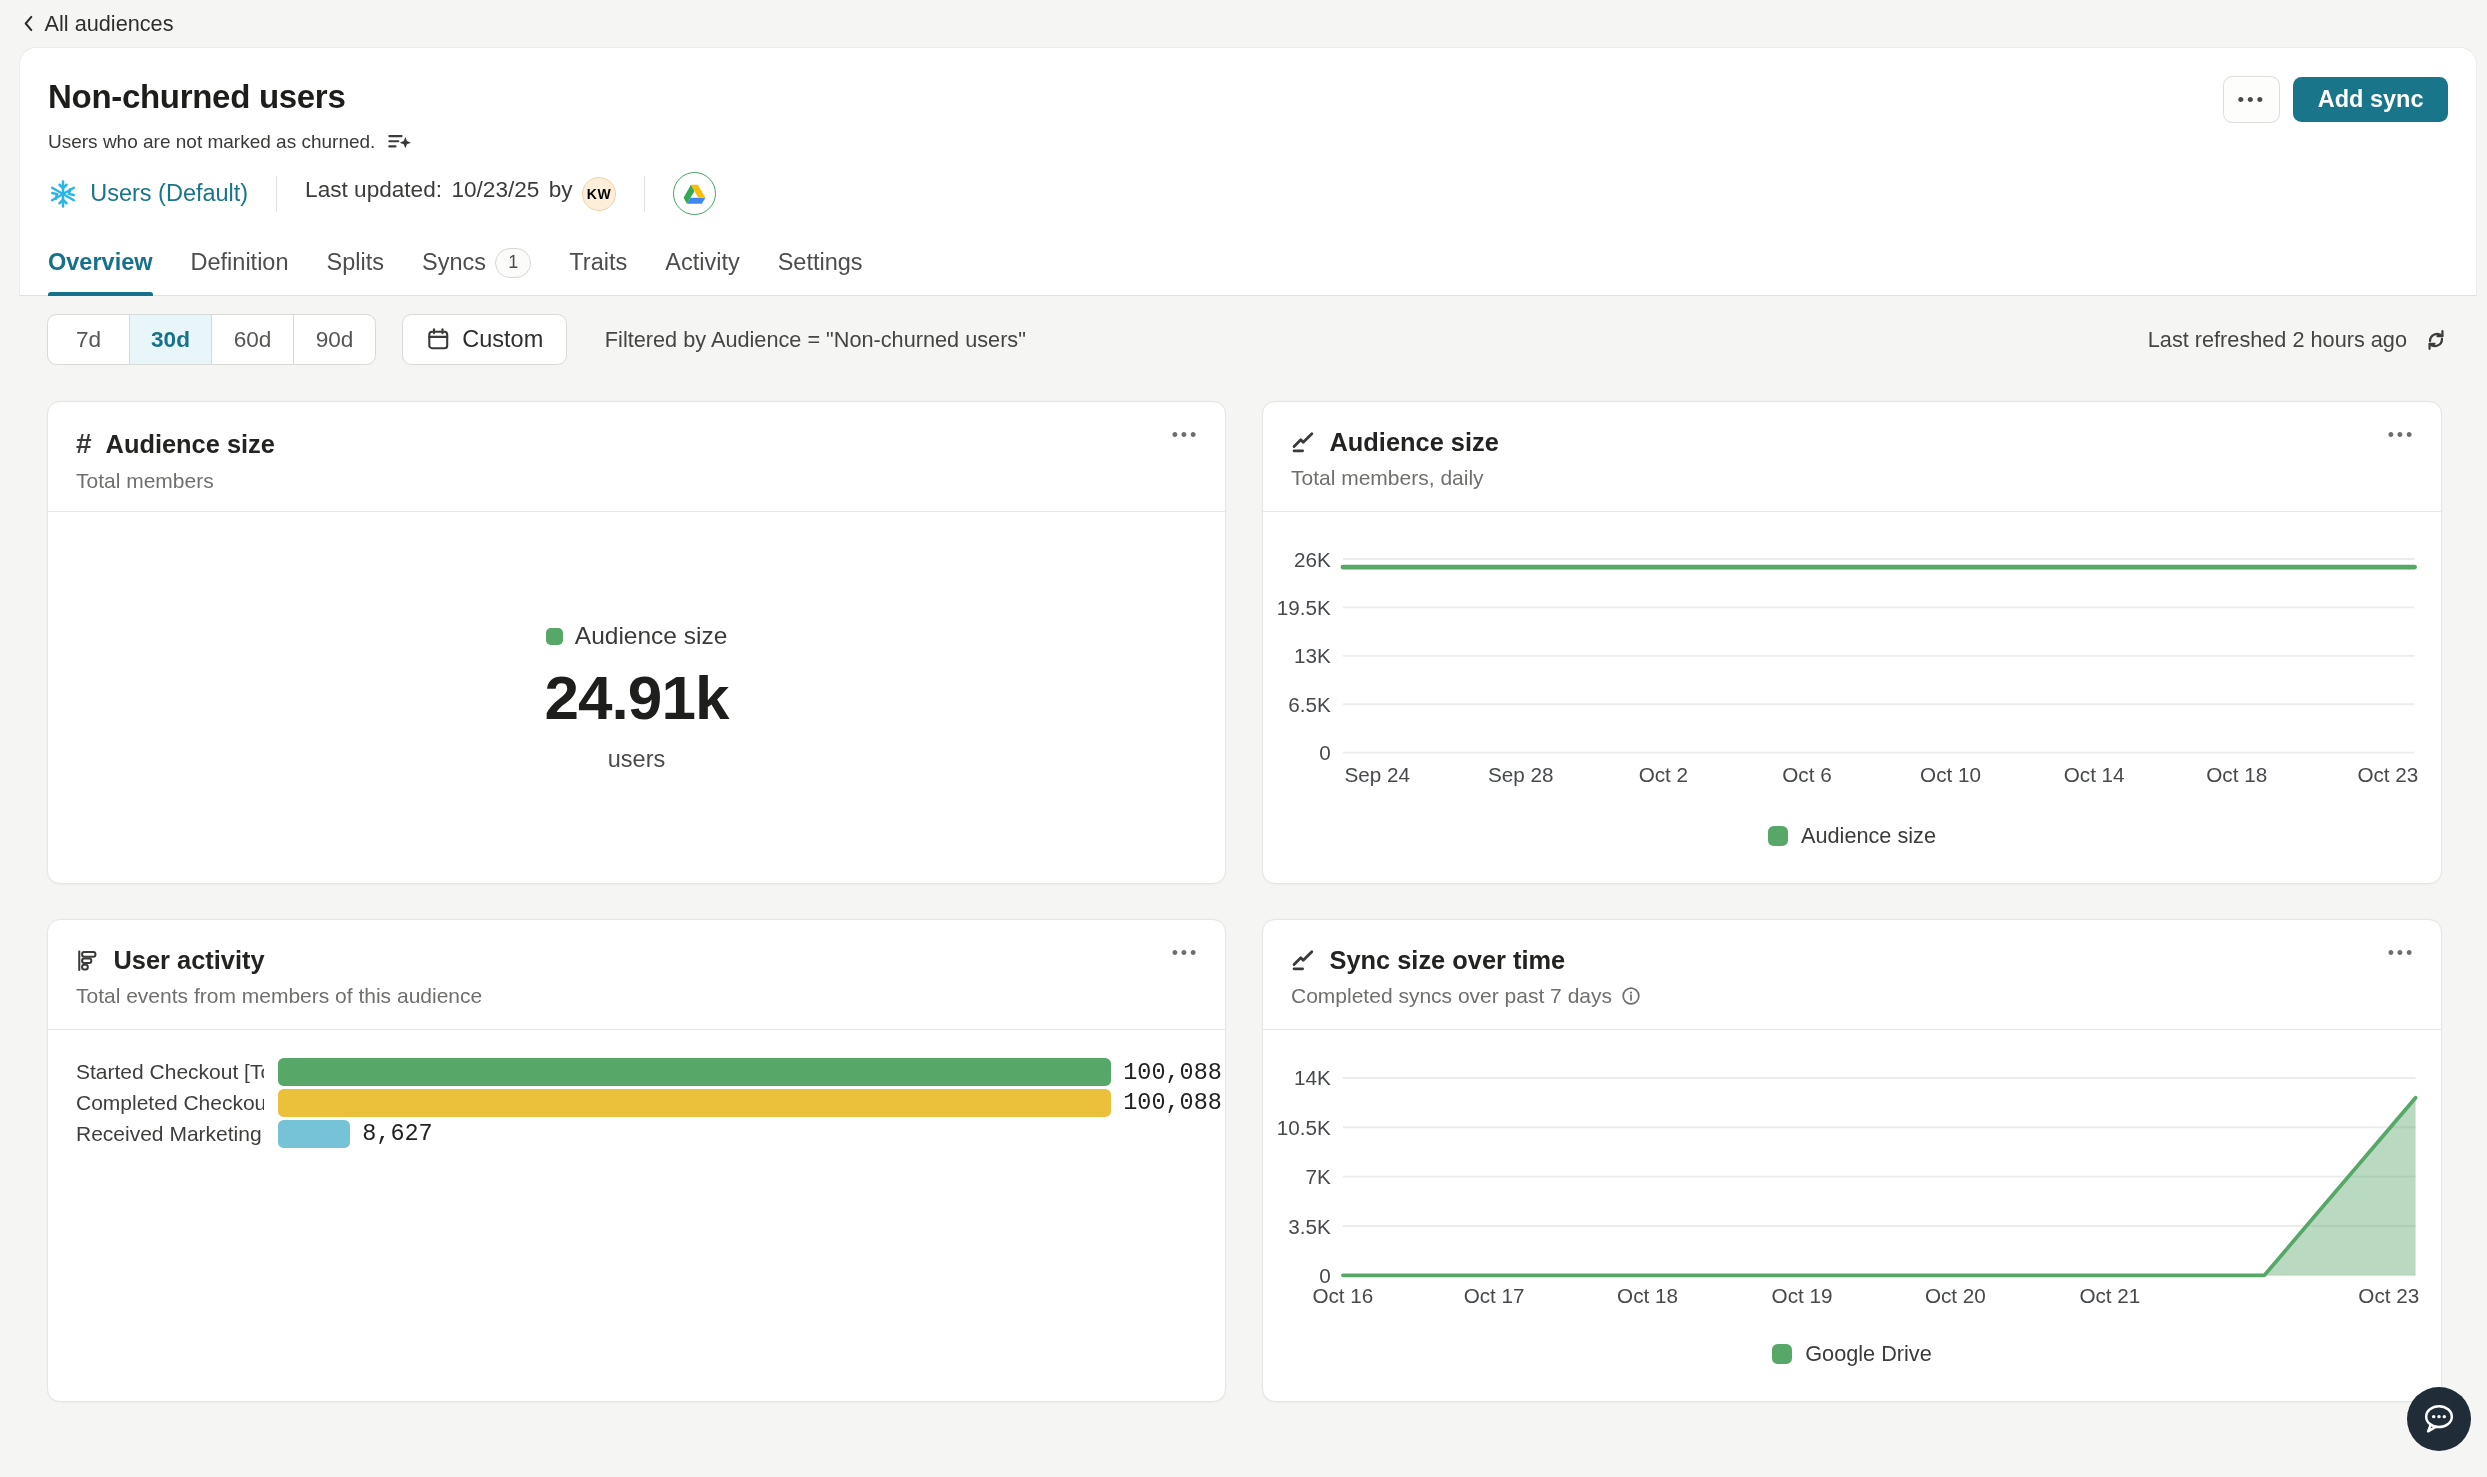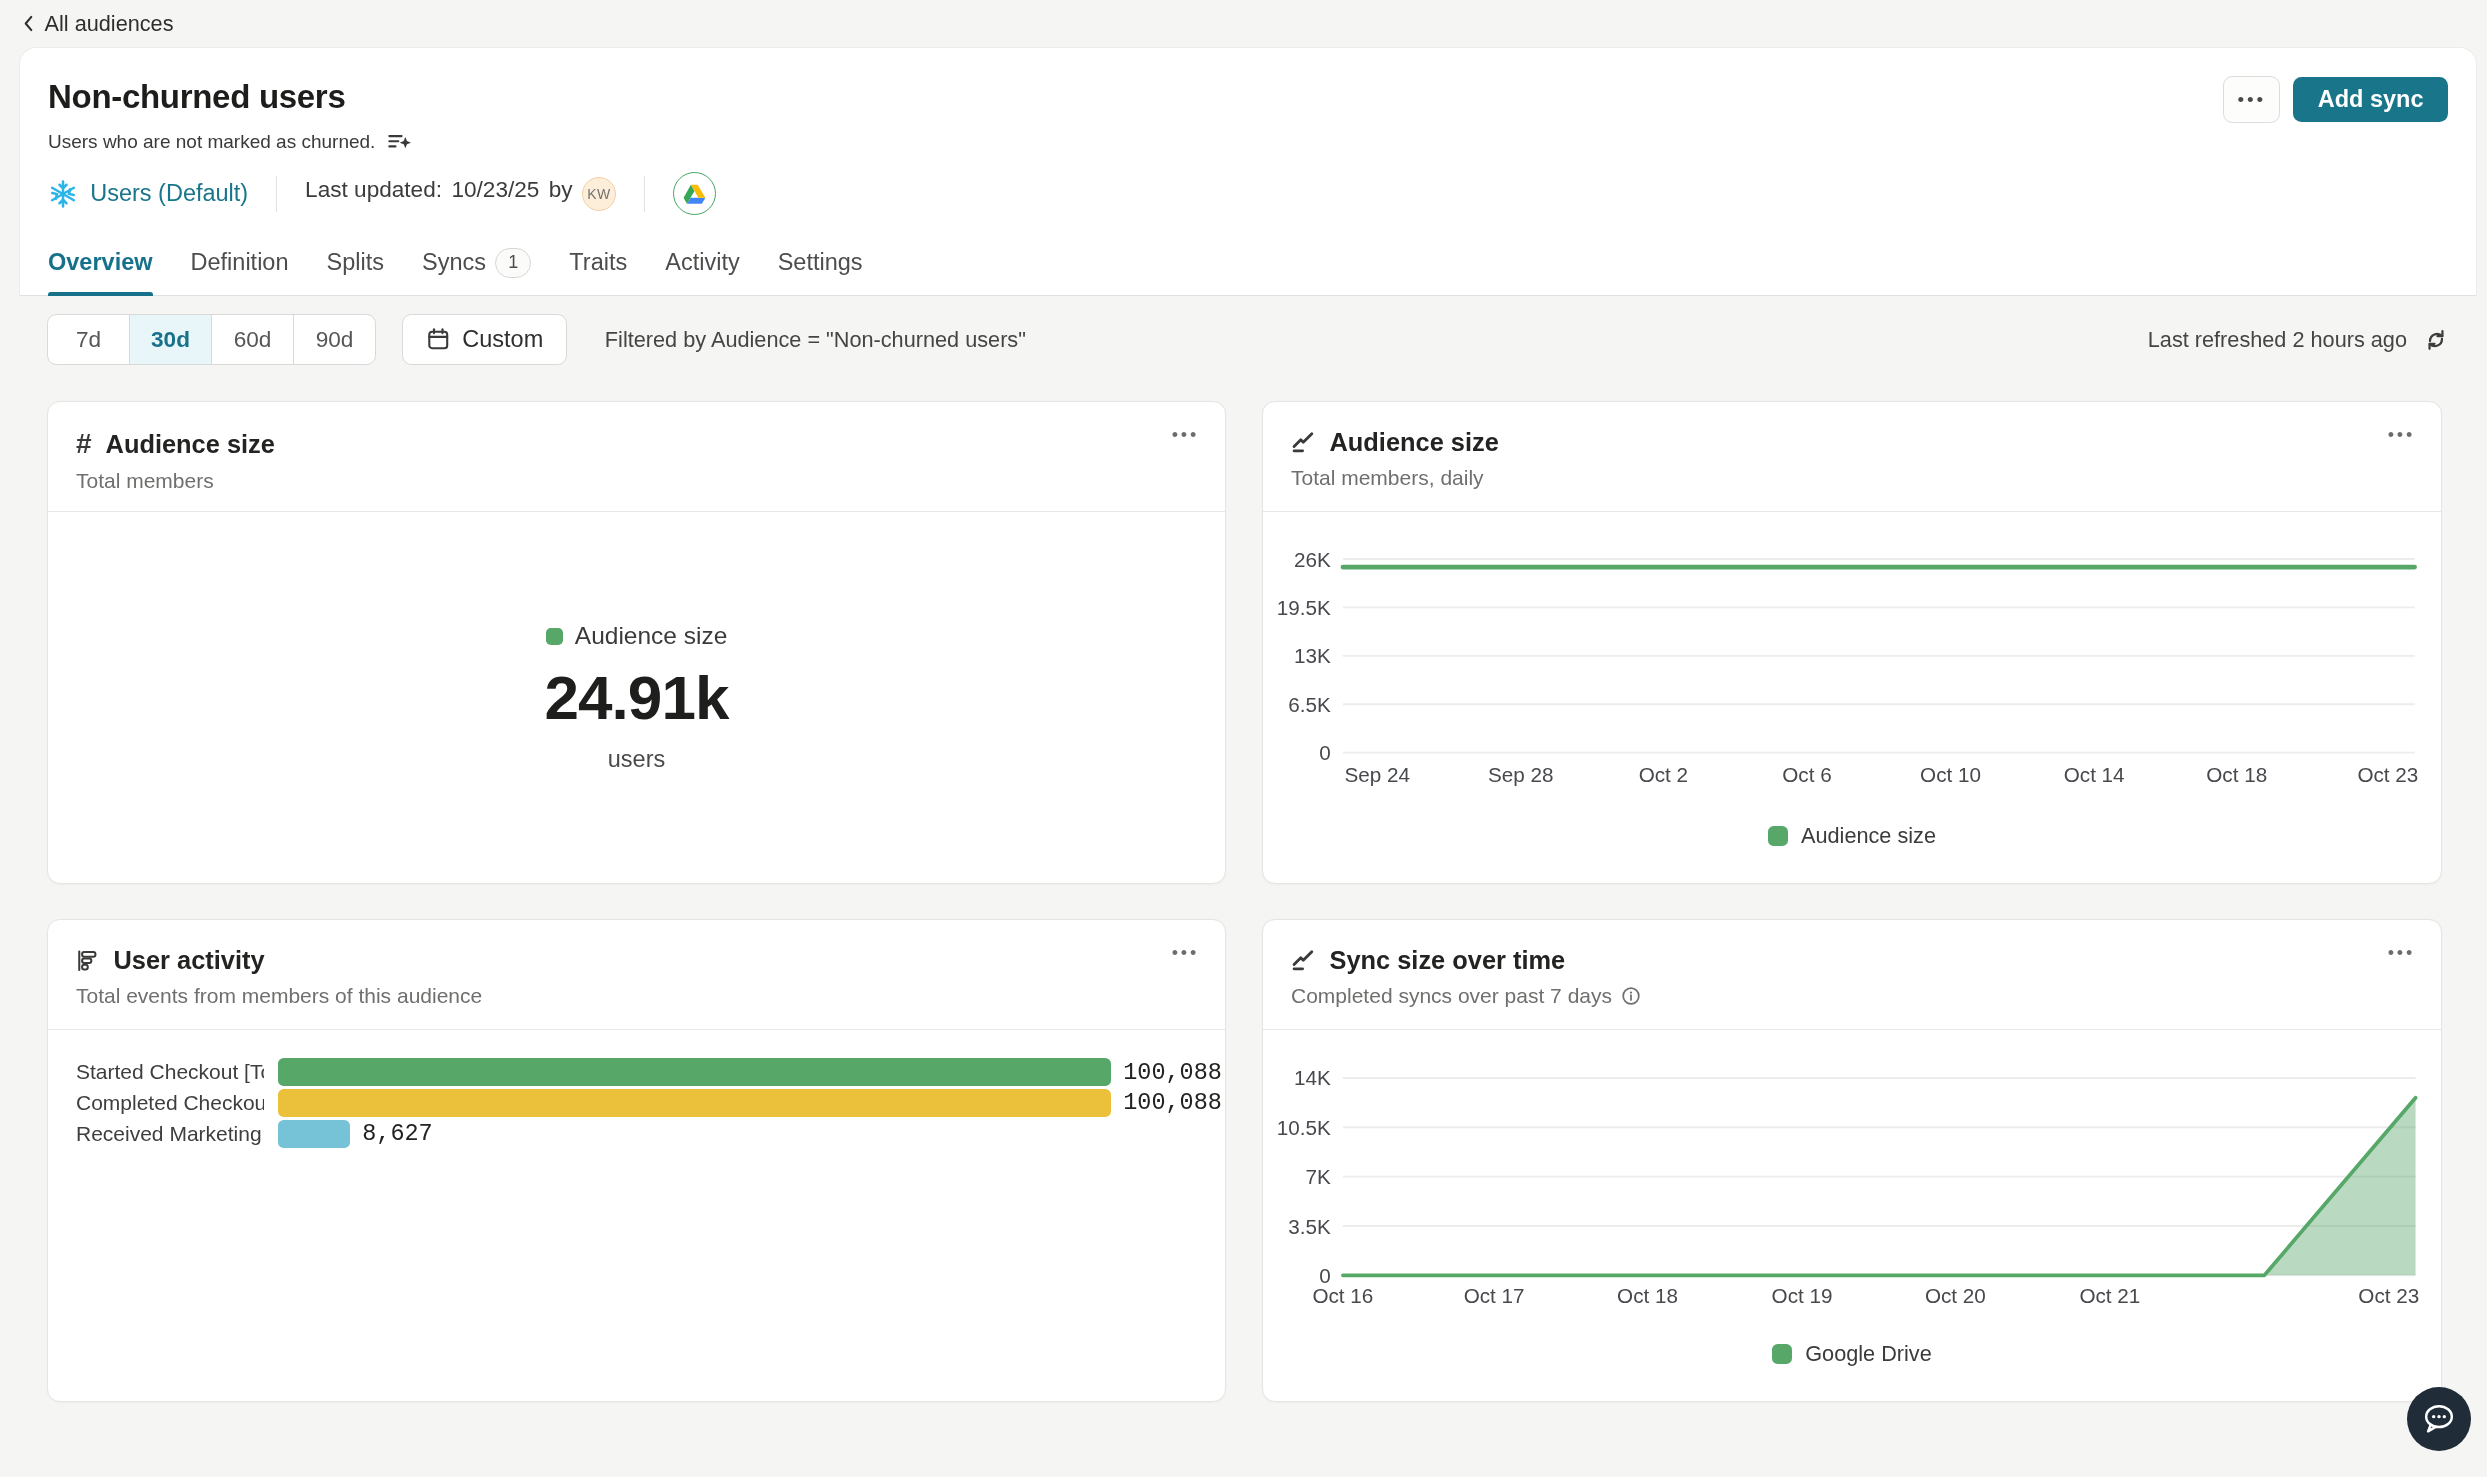--- a/index.html
+++ b/index.html
@@ -15,22 +15,22 @@
   .header-card{position:absolute;left:19px;right:19px;top:47px;height:249px;background:#fff;
                border:0.9px solid #ececeb;border-bottom-color:#e1e1e0;border-radius:17px 17px 0 0;
                box-sizing:border-box;padding:0 28px;}
   .hc-title{padding-top:30px;font-size:33px;font-weight:700;color:#1d1d1c;letter-spacing:-0.3px;}
   .hc-desc{margin-top:13px;display:flex;align-items:center;gap:11.3px;font-size:19px;color:#3a3a39;}
   .hc-meta{margin-top:19px;display:flex;align-items:center;gap:28px;height:41px;}
   .model-link{display:flex;align-items:center;gap:12.2px;font-size:23.5px;color:#18758a;cursor:pointer;}
   .vdiv{width:0.9px;height:36px;background:#e2e2e1;}
   .updated{display:flex;gap:9.4px;font-size:22.6px;color:#3c3c3b;}
   .avatar{width:32px;height:32px;border-radius:50%;background:#fdeeda;border:0.9px solid #f3d0a6;
-          display:flex;align-items:center;justify-content:center;font-size:14px;font-weight:400;
-          color:#737373;letter-spacing:0.5px;}
+          display:flex;align-items:center;justify-content:center;font-size:14px;font-weight:700;
+          color:#000000;letter-spacing:0.5px;}
   .drive-badge{width:41px;height:41px;border-radius:50%;background:#fff;border:1.4px solid #44a564;
                display:flex;align-items:center;justify-content:center;}
   .hc-actions{position:absolute;top:28px;right:28px;display:flex;gap:13px;align-items:center;}
   .more-btn{width:55px;height:45px;border-radius:9.4px;border:0.9px solid #dcdcdb;background:#fdfdfc;
             display:flex;align-items:center;justify-content:center;font-size:19px;letter-spacing:2.8px;
             color:#4a4a49;cursor:pointer;}
   .add-sync{height:45px;padding:0 24.5px;border-radius:8.5px;background:#18758a;color:#fff;font-size:23.5px;
             font-weight:600;display:flex;align-items:center;cursor:pointer;}
   .tabs{position:absolute;bottom:-0.9px;left:28px;display:flex;gap:38px;list-style:none;margin:0;padding:0;}
   .tab{position:relative;display:flex;align-items:center;gap:9.4px;padding-bottom:18px;font-size:23.5px;

